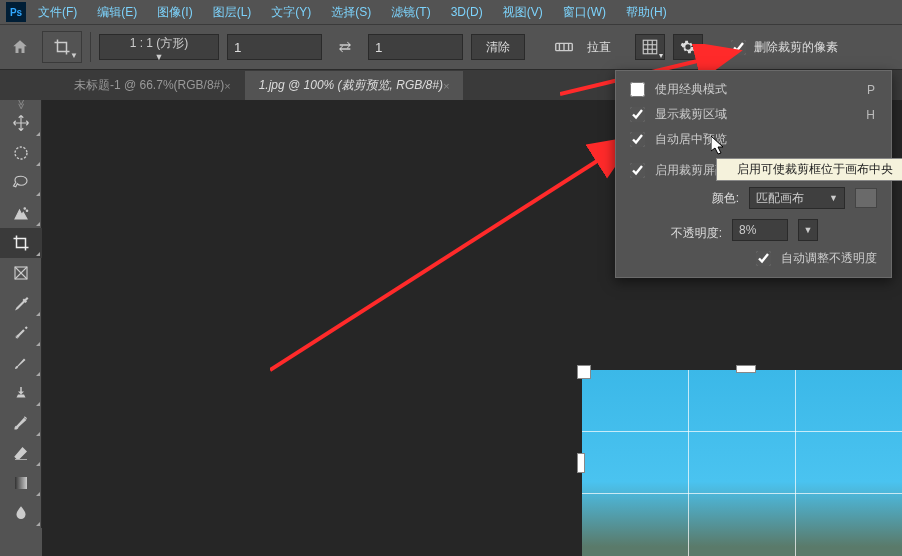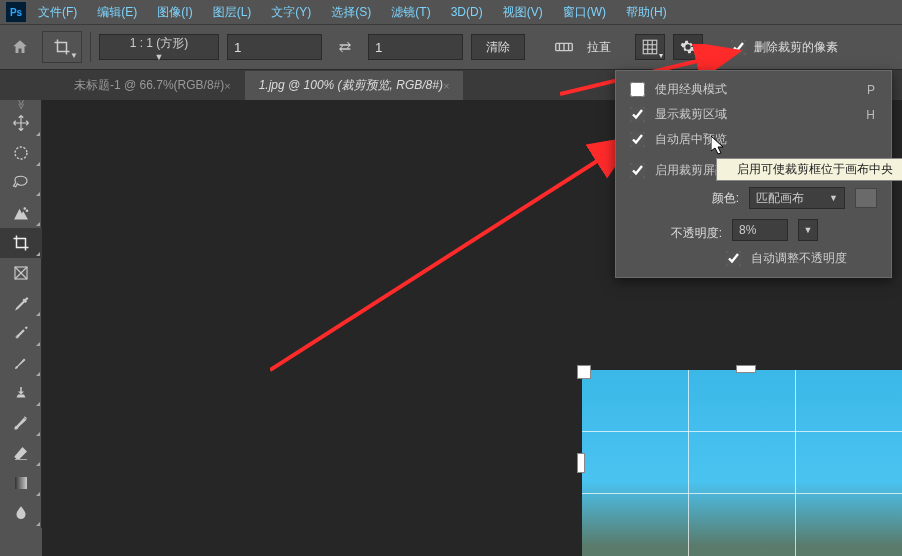--- a/index.html
+++ b/index.html
@@ -289,21 +289,21 @@
   </div>
   <div class="popup-row" style="justify-content:flex-start;padding-left:34px;">
     <span class="popup-label" style="width:72px;margin-top:8px;">不透明度:</span>
     <div class="popup-select" style="width:56px;">
       <span>8%</span>
     </div>
     <div class="popup-select" style="width:20px;padding:0;justify-content:center;">
       <span style="font-size:9px;">▼</span>
     </div>
   </div>
-  <div class="popup-row" style="padding-left:110px;">
+  <div class="popup-row" style="padding-left:110px;justify-content:flex-end;">
     <input type="checkbox" class="chk" checked="" style="">
     <span>自动调整不透明度</span>
   </div>
 </div>
 
 <div class="tooltip">启用可使裁剪框位于画布中央</div>
 
 <svg class="annot-arrow" style="left:270px;top:100px;" width="410" height="280">
   <defs>
       <marker id="ah1" markerWidth="12" markerHeight="12" refX="10" refY="5" orient="auto">

